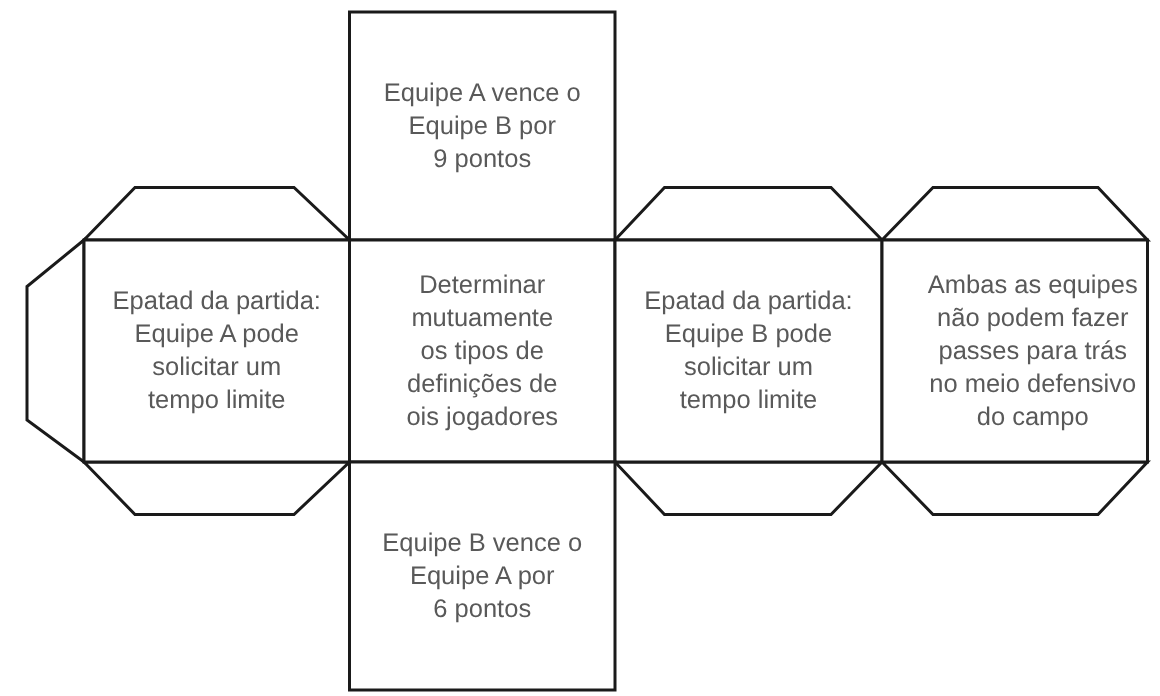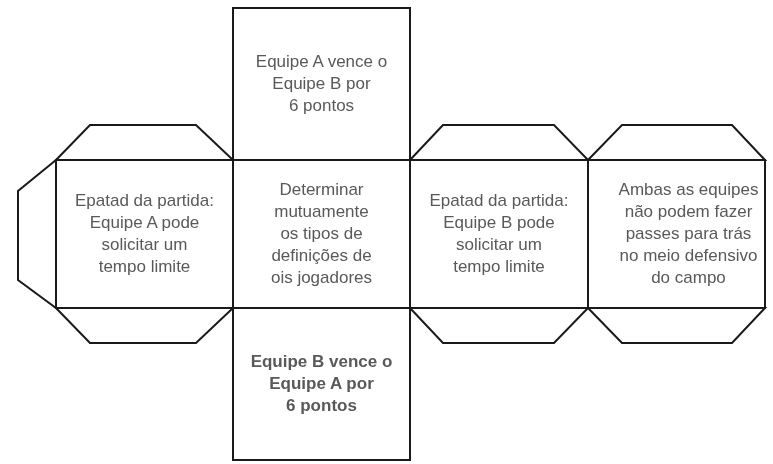--- a/index.html
+++ b/index.html
@@ -35,21 +35,21 @@
     font-size: 17px;
     line-height: 22px;
     color: var(--text);
     pointer-events: none;
   }
   .ft-top       { left: 233px; top: 8px;   width: 177px; height: 152px; }
   .ft-left      { left: 56px;  top: 160px; width: 177px; height: 148px; }
   .ft-center    { left: 233px; top: 160px; width: 177px; height: 148px; }
   .ft-right     { left: 410px; top: 160px; width: 178px; height: 148px; }
   .ft-far-right { left: 588px; top: 160px; width: 177px; height: 148px; padding-left: 24px; }
-  .ft-bottom    { left: 233px; top: 308px; width: 177px; height: 152px; font-weight: bold; }
+  .ft-bottom    { left: 233px; top: 308px; width: 177px; height: 152px; }
 </style>
 </head>
 <body>
 
 <div class="canvas">
 
   <svg class="net-svg" width="773" height="464" viewBox="0 0 773 464">
 
     <polygon class="shape" points="56,160 90,125 196,125 233,160"></polygon>
     <polygon class="shape" points="56,160 18,191 18,280 56,308"></polygon>
@@ -62,21 +62,21 @@
     <rect class="shape" x="233" y="8" width="177" height="152"></rect>
     <rect class="shape" x="56" y="160" width="177" height="148"></rect>
     <rect class="shape" x="233" y="160" width="177" height="148"></rect>
     <rect class="shape" x="410" y="160" width="178" height="148"></rect>
     <rect class="shape" x="588" y="160" width="177" height="148"></rect>
     <rect class="shape" x="233" y="308" width="177" height="152"></rect>
   </svg>
 
   <div class="face-text ft-top">Equipe A vence o
 Equipe B por
-6 pontos</div>
+9 pontos</div>
   <div class="face-text ft-left">Epatad da partida:
 Equipe A pode
 solicitar um
 tempo limite</div>
   <div class="face-text ft-center">Determinar
 mutuamente
 os tipos de
 definições de
 ois jogadores</div>
   <div class="face-text ft-right">Epatad da partida:

